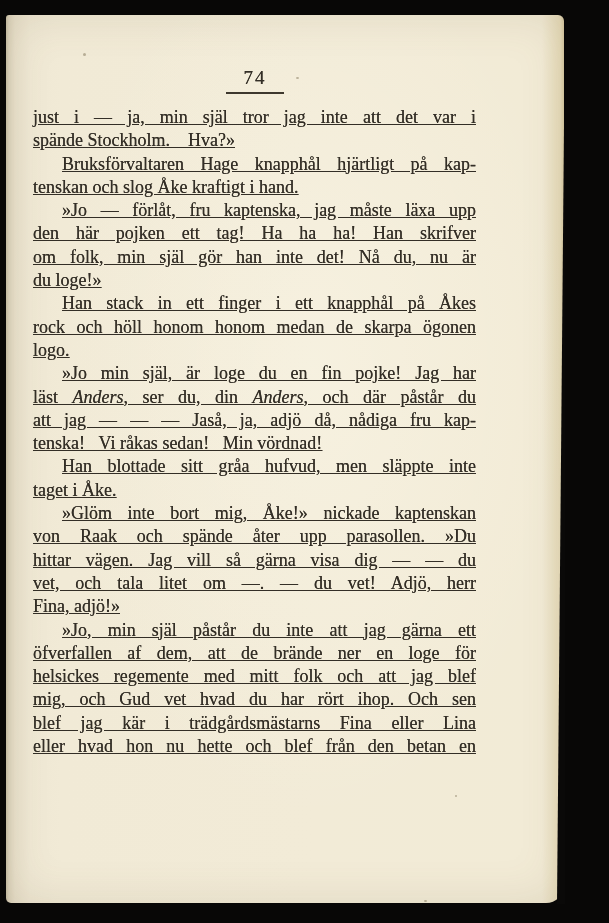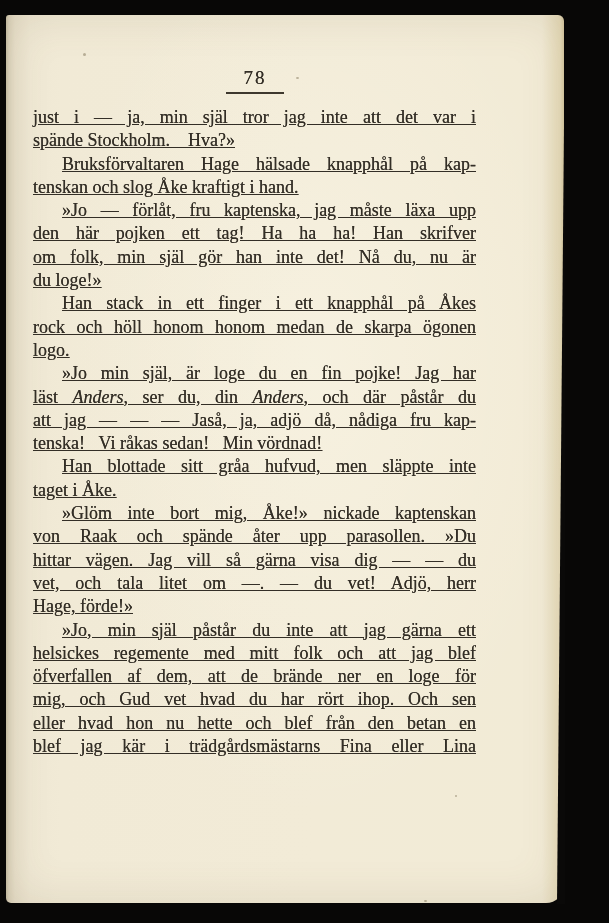--- a/index.html
+++ b/index.html
@@ -70,52 +70,52 @@
     background: rgba(112, 100, 72, 0.45);
   }
 </style>
 </head>
 <body>
 
 <div class="backdrop"></div>
 
 <div class="paper">
   <div class="page-number-wrap">
-    <span class="page-number-text">78</span>
+    <span class="page-number-text">74</span>
   </div>
 
   <div class="text-block" id="text-block">
       <div class="line"><span>just i — ja, min själ tror jag inte att det var i</span></div>
       <div class="line end"><span>spände Stockholm. Hva?»</span></div>
-      <div class="line indent"><span>Bruksförvaltaren Hage hälsade knapphål på kap-</span></div>
+      <div class="line indent"><span>Bruksförvaltaren Hage knapphål hjärtligt på kap-</span></div>
       <div class="line end"><span>tenskan och slog Åke kraftigt i hand.</span></div>
       <div class="line indent"><span>»Jo — förlåt, fru kaptenska, jag måste läxa upp</span></div>
       <div class="line"><span>den här pojken ett tag! Ha ha ha! Han skrifver</span></div>
       <div class="line"><span>om folk, min själ gör han inte det! Nå du, nu är</span></div>
       <div class="line end"><span>du loge!»</span></div>
       <div class="line indent"><span>Han stack in ett finger i ett knapphål på Åkes</span></div>
       <div class="line"><span>rock och höll honom honom medan de skarpa ögonen</span></div>
       <div class="line end"><span>logo.</span></div>
       <div class="line indent"><span>»Jo min själ, är loge du en fin pojke! Jag har</span></div>
       <div class="line"><span>läst </span><span class="italic">Anders</span><span>, ser du, din </span><span class="italic">Anders</span><span>, och där påstår du</span></div>
       <div class="line"><span>att jag — — — Jaså, ja, adjö då, nådiga fru kap-</span></div>
       <div class="line end"><span>tenska!  Vi råkas sedan!  Min vördnad!</span></div>
       <div class="line indent"><span>Han blottade sitt gråa hufvud, men släppte inte</span></div>
       <div class="line end"><span>taget i Åke.</span></div>
       <div class="line indent"><span>»Glöm inte bort mig, Åke!» nickade kaptenskan</span></div>
       <div class="line"><span>von Raak och spände åter upp parasollen. »Du</span></div>
       <div class="line"><span>hittar vägen. Jag vill så gärna visa dig — — du</span></div>
       <div class="line"><span>vet, och tala litet om —. — du vet! Adjö, herr</span></div>
-      <div class="line end"><span>Hage, förde!»</span></div>
+      <div class="line end"><span>Fina, adjö!»</span></div>
       <div class="line indent"><span>»Jo, min själ påstår du inte att jag gärna ett</span></div>
+      <div class="line"><span>öfverfallen af dem, att de brände ner en loge för</span></div>
       <div class="line"><span>helsickes regemente med mitt folk och att jag blef</span></div>
-      <div class="line"><span>öfverfallen af dem, att de brände ner en loge för</span></div>
       <div class="line"><span>mig, och Gud vet hvad du har rört ihop. Och sen</span></div>
+      <div class="line"><span>blef jag kär i trädgårdsmästarns Fina eller Lina</span></div>
       <div class="line"><span>eller hvad hon nu hette och blef från den betan en</span></div>
-      <div class="line"><span>blef jag kär i trädgårdsmästarns Fina eller Lina</span></div>
     </div>
 
   <div class="speck" style="left:77px; top:38px; width:3px; height:3px;"></div>
   <div class="speck" style="left:290px; top:62px; width:3px; height:2px;"></div>
   <div class="speck" style="left:449px; top:780px; width:2px; height:2px;"></div>
   <div class="speck" style="left:418px; top:885px; width:3px; height:2px;"></div>
 </div>
 
 <div class="page-edge-wedge"></div>
 

